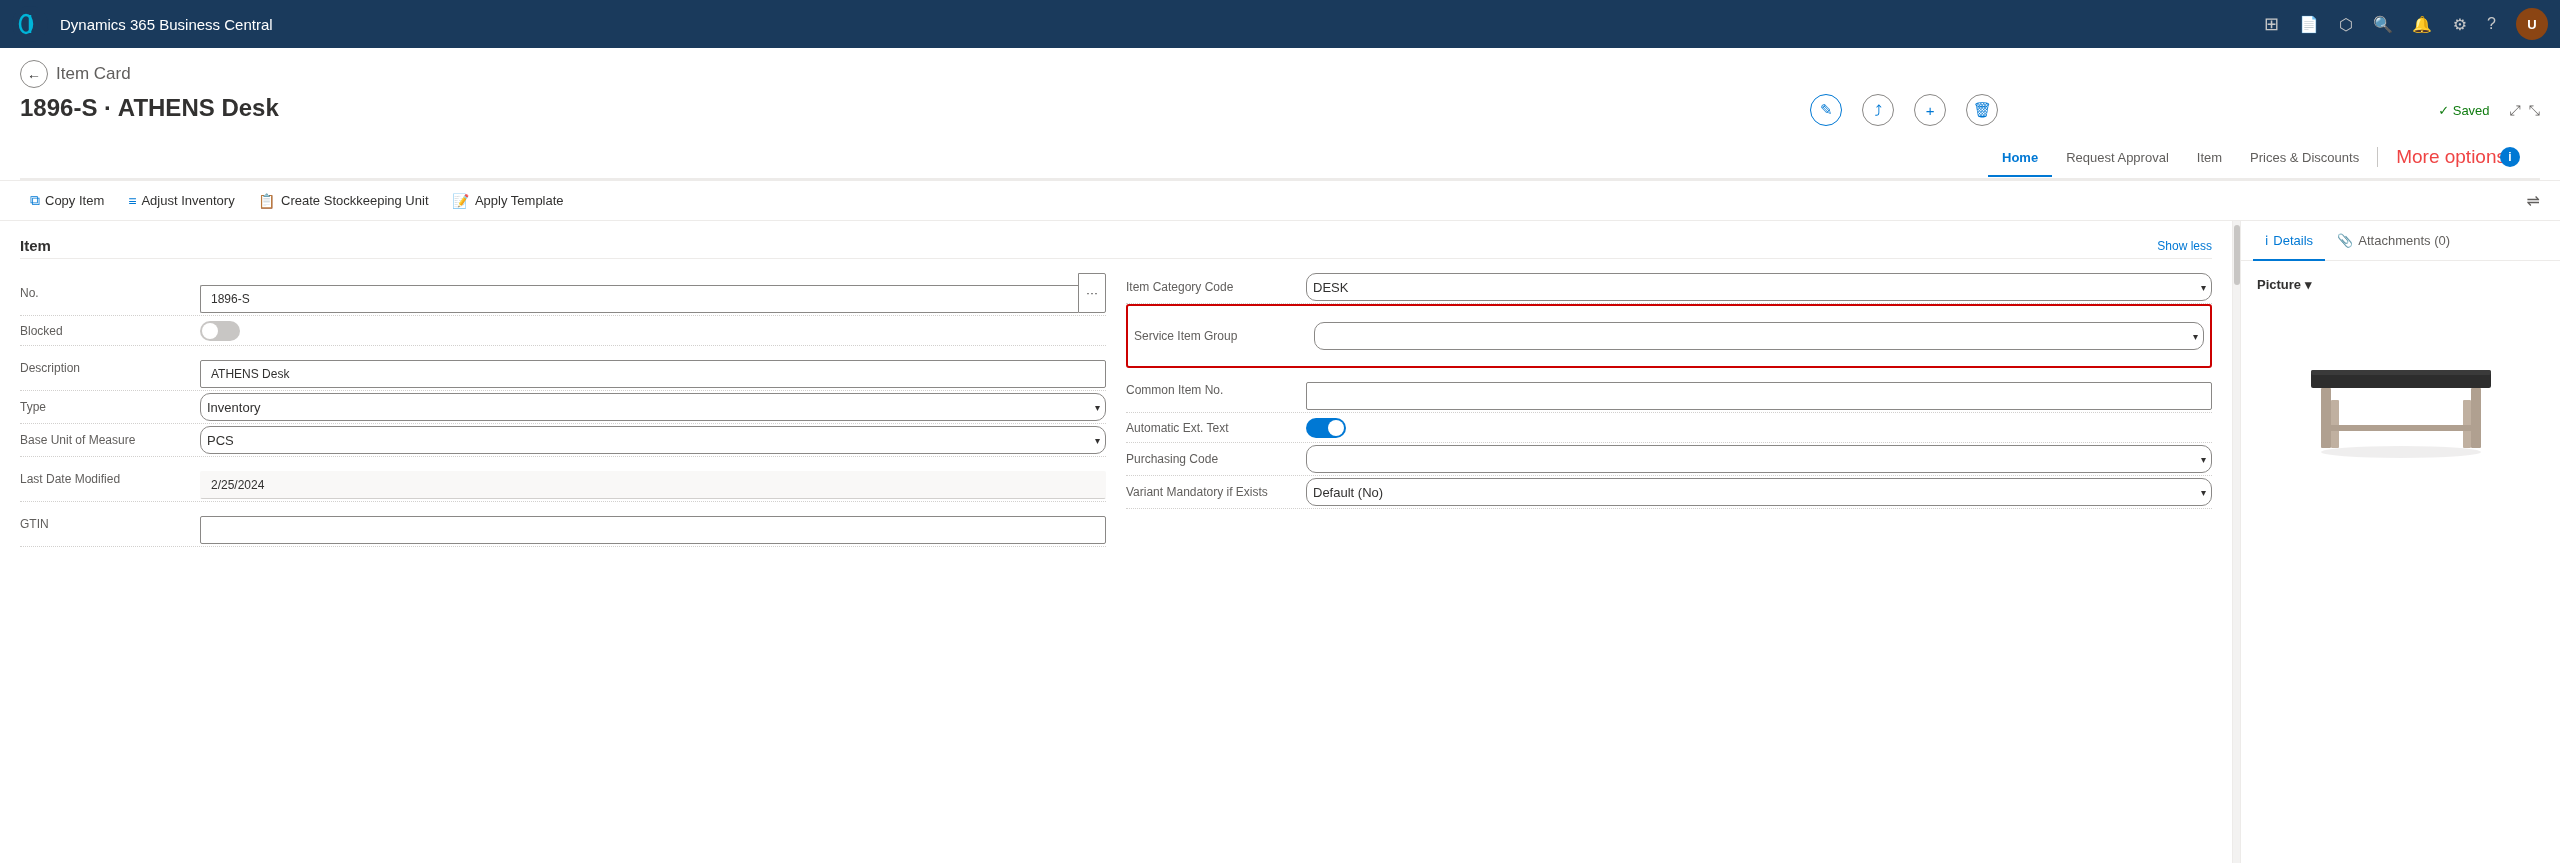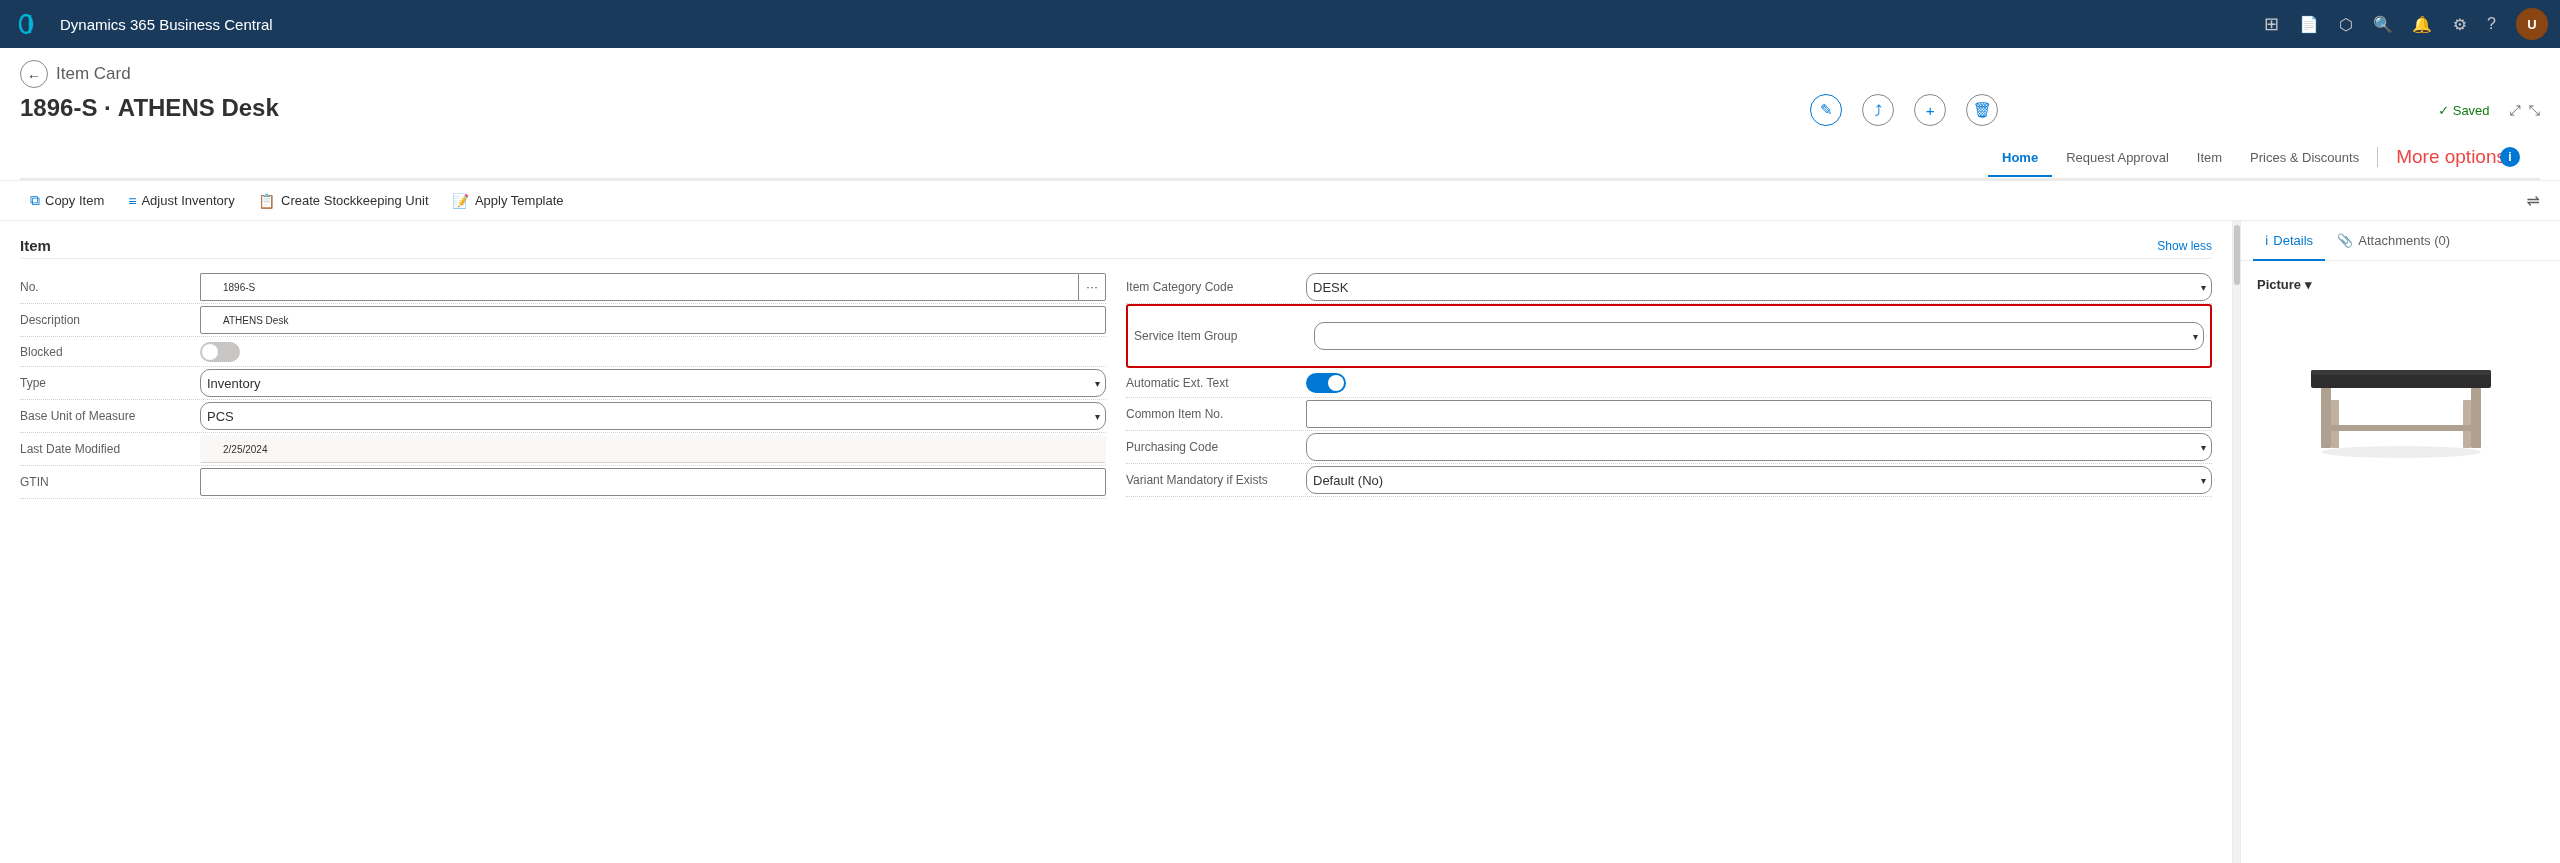--- a/index.html
+++ b/index.html
@@ -272,25 +272,26 @@
       color: #605e5c;
       flex-shrink: 0;
     }
     .form-value {
       flex: 1;
     }
     .form-input {
       width: 100%;
       border: 1px solid #8a8886;
       border-radius: 2px;
-      padding: 3px 22px;
-      font-size: 10px;
+      padding: 3px 10px;
+      font-size: 12px;
       color: #323130;
       background: white;
       height: 28px;
+      margin-top: 12px;
     }
     .form-input.readonly {
       background: #f9f8f7;
       border-color: transparent;
       border-bottom: 1px solid #d2d0ce;
     }
     .form-select-wrapper {
       position: relative;
       width: 100%;
     }
@@ -525,32 +526,32 @@
 
             <div class="form-row">
               <span class="form-label">No.</span>
               <div class="form-value input-with-ellipsis">
                 <input class="form-input" type="text" value="1896-S" style="">
                 <button class="ellipsis-btn">···</button>
               </div>
             </div>
 
             <div class="form-row">
-              <span class="form-label">Description</span>
-              <div class="form-value">
-                <input class="form-input" type="text" value="ATHENS Desk" style="">
-              </div>
-            </div>
-
-            <div class="form-row">
               <span class="form-label">Blocked</span>
               <div class="form-value toggle">
                 <div class="toggle-track off">
                   <div class="toggle-thumb off"></div>
                 </div>
+              </div>
+            </div>
+
+            <div class="form-row">
+              <span class="form-label">Description</span>
+              <div class="form-value">
+                <input class="form-input" type="text" value="ATHENS Desk" style="">
               </div>
             </div>
 
             <div class="form-row">
               <span class="form-label">Type</span>
               <div class="form-value form-select-wrapper">
                 <select class="form-select">
                   <option>Inventory</option>
                   <option>Service</option>
                   <option>Non-Inventory</option>
@@ -605,32 +606,32 @@
               <span class="form-label">Service Item Group</span>
               <div class="form-value form-select-wrapper">
                 <select class="form-select">
                   <option value=""></option>
                 </select>
                 <span class="select-chevron">▾</span>
               </div>
             </div>
 
             <div class="form-row">
+              <span class="form-label">Common Item No.</span>
+              <div class="form-value">
+                <input class="form-input" type="text" value="" style="">
+              </div>
+            </div>
+
+            <div class="form-row">
               <span class="form-label">Automatic Ext. Text</span>
               <div class="form-value toggle">
                 <div class="toggle-track">
                   <div class="toggle-thumb"></div>
                 </div>
-              </div>
-            </div>
-
-            <div class="form-row">
-              <span class="form-label">Common Item No.</span>
-              <div class="form-value">
-                <input class="form-input" type="text" value="" style="">
               </div>
             </div>
 
             <div class="form-row">
               <span class="form-label">Purchasing Code</span>
               <div class="form-value form-select-wrapper">
                 <select class="form-select">
                   <option value=""></option>
                 </select>
                 <span class="select-chevron">▾</span>

